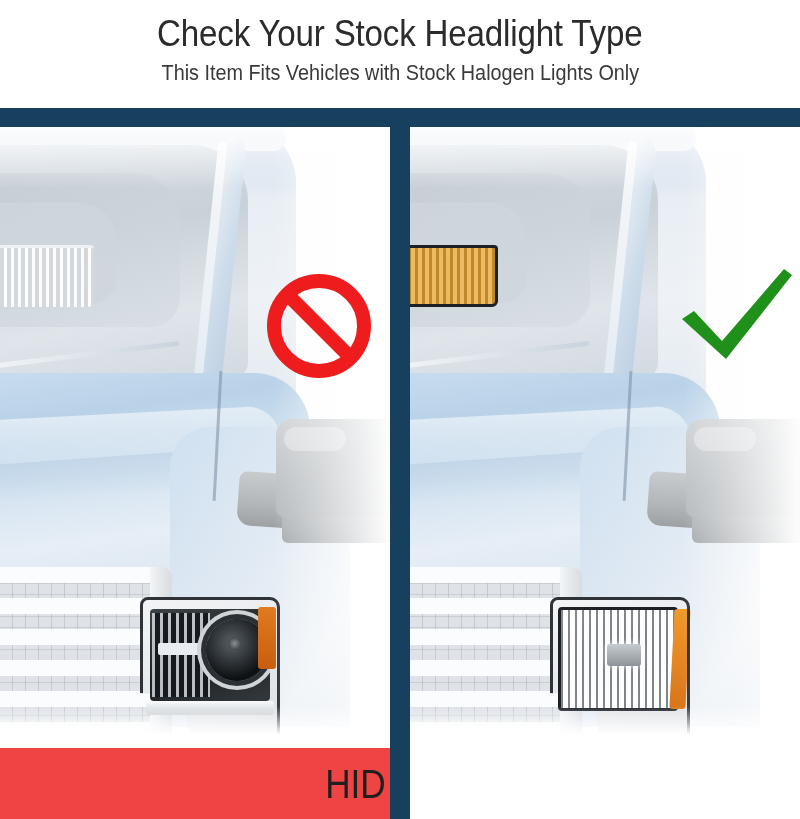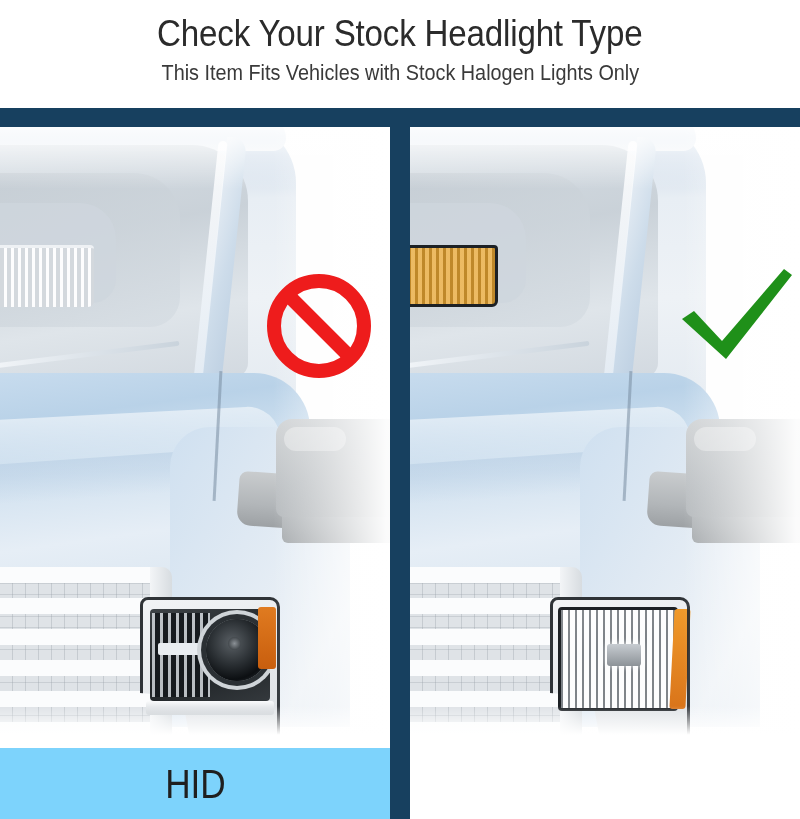--- a/index.html
+++ b/index.html
@@ -285,22 +285,22 @@
   .badge-no {
     position:absolute; left:263px; top:143px; width:112px; height:112px; z-index:30;
   }
   .badge-yes {
     position:absolute; left:268px; top:140px; width:118px; height:96px; z-index:30;
   }
 
   
   .caption {
     position:absolute; top:748px; height:71px; width:390px;
-    display:flex; align-items:center; justify-content:center;
-    background:#7dd3fc;
+    display:flex; align-items:center; justify-content:flex-end;
+    background:#ef4444;
   }
   .caption-left  { left:0px; }
   .caption-right { left:410px; }
   .caption span {
     font-size: 40px; line-height:44px; color:#1f1f1f; font-weight:400;
     transform: scaleX(0.88); transform-origin:center; white-space:nowrap;
   }
 </style>
 </head>
 <body>

